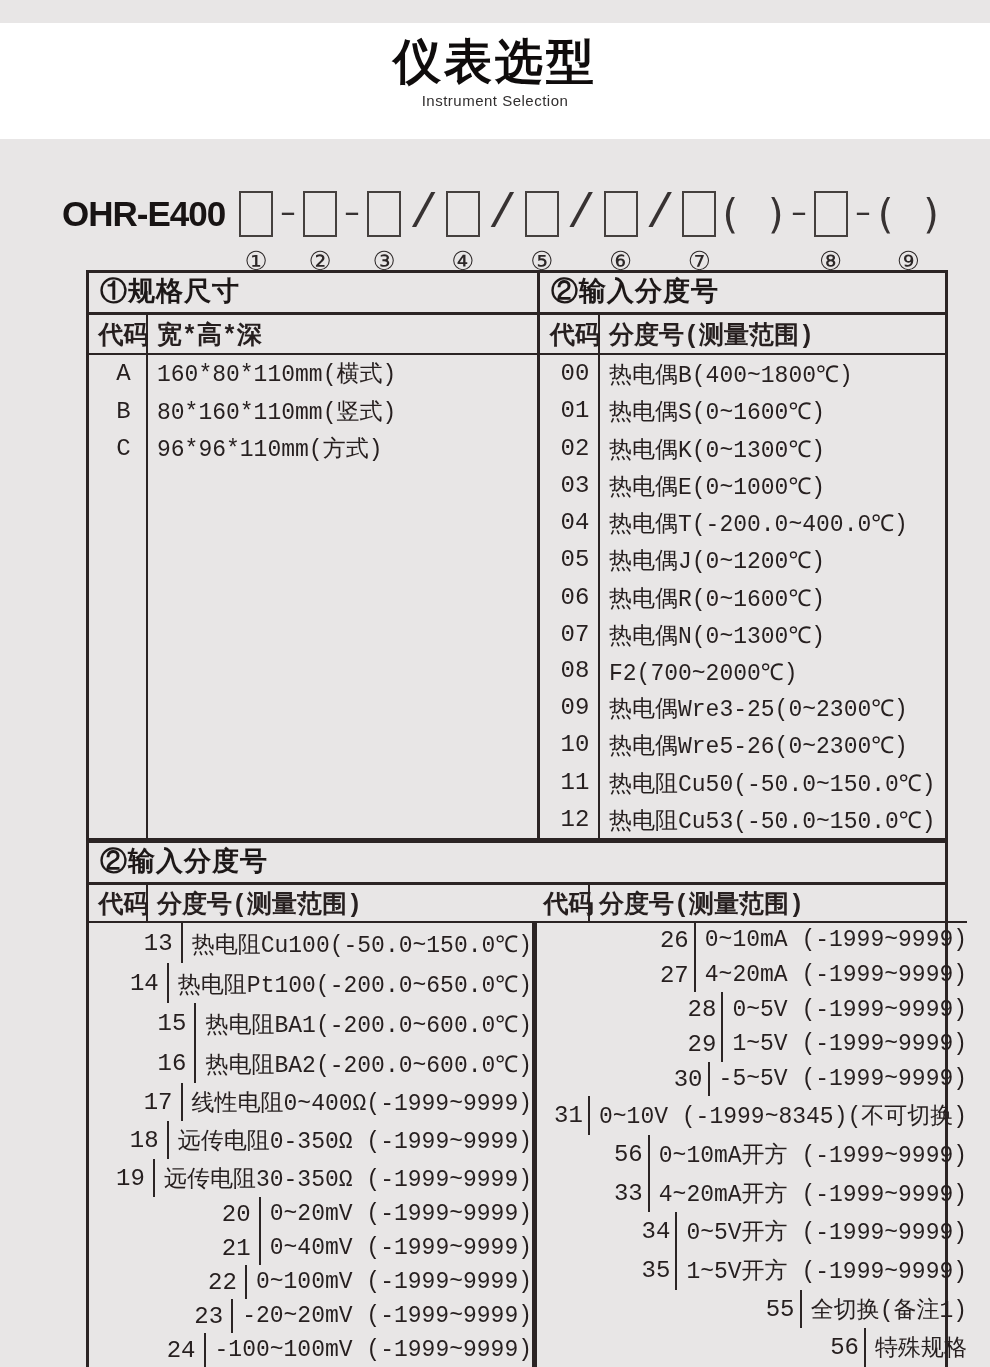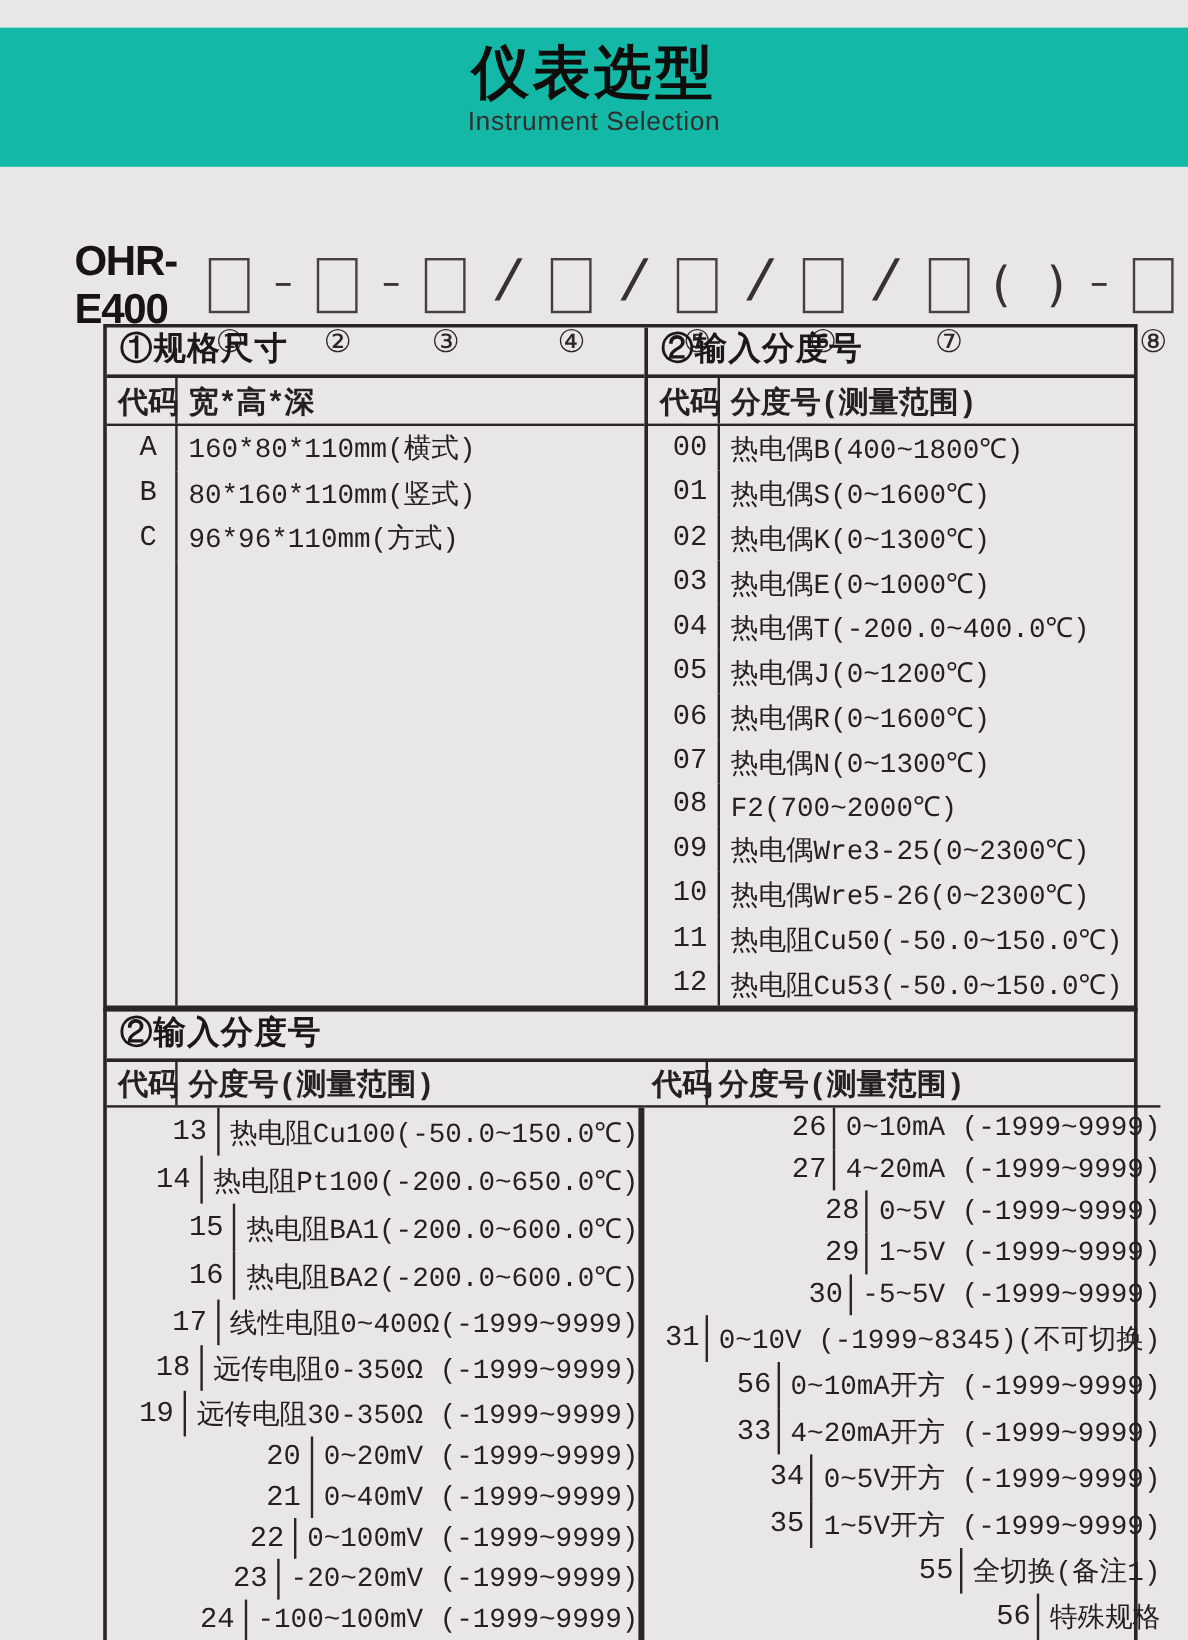--- a/index.html
+++ b/index.html
@@ -8,37 +8,37 @@
     background:#e8e6e6;
     overflow:hidden;
     position:relative;
     color:#261f1f;
     font-family:"Liberation Mono","DejaVu Sans Mono",monospace;
   }
 
   
   .title-band {
     position:absolute; left:0; top:23px; width:990px; height:116px;
-    background:#14b8a6; text-align:center;
+    background:#ffffff; text-align:center;
   }
   .title-band h1 {
     padding-top:10px;
     font-family:"DejaVu Sans","Liberation Sans",sans-serif;
     font-weight:700; font-size:48px; line-height:56px; letter-spacing:3px;
     color:#0f0c0c;
   }
   .title-band .subtitle {
     font-family:"Liberation Sans","DejaVu Sans",sans-serif;
-    font-size:22px; line-height:24px; color:#312e2e; letter-spacing:0.5px;
+    font-size:15px; line-height:24px; color:#312e2e; letter-spacing:0.5px;
   }
 
   
   .model-line {
-    position:absolute; left:62px; top:188px; width:880px; height:100px;
-    display:flex; align-items:center; gap:19px;
+    position:absolute; left:62px; top:164px; width:880px; height:100px;
+    display:flex; align-items:center; gap:6px;
   }
   .model-prefix {
     font-family:"Liberation Sans","DejaVu Sans",sans-serif;
     font-weight:700; font-size:35px; letter-spacing:-1px; color:#181414;
     margin-right:8px;
   }
   .slot { position:relative; display:inline-flex; align-items:center; }
   .mbox {
     display:inline-block; width:34px; height:46px;
     border:2px solid #45403e; background:transparent;

